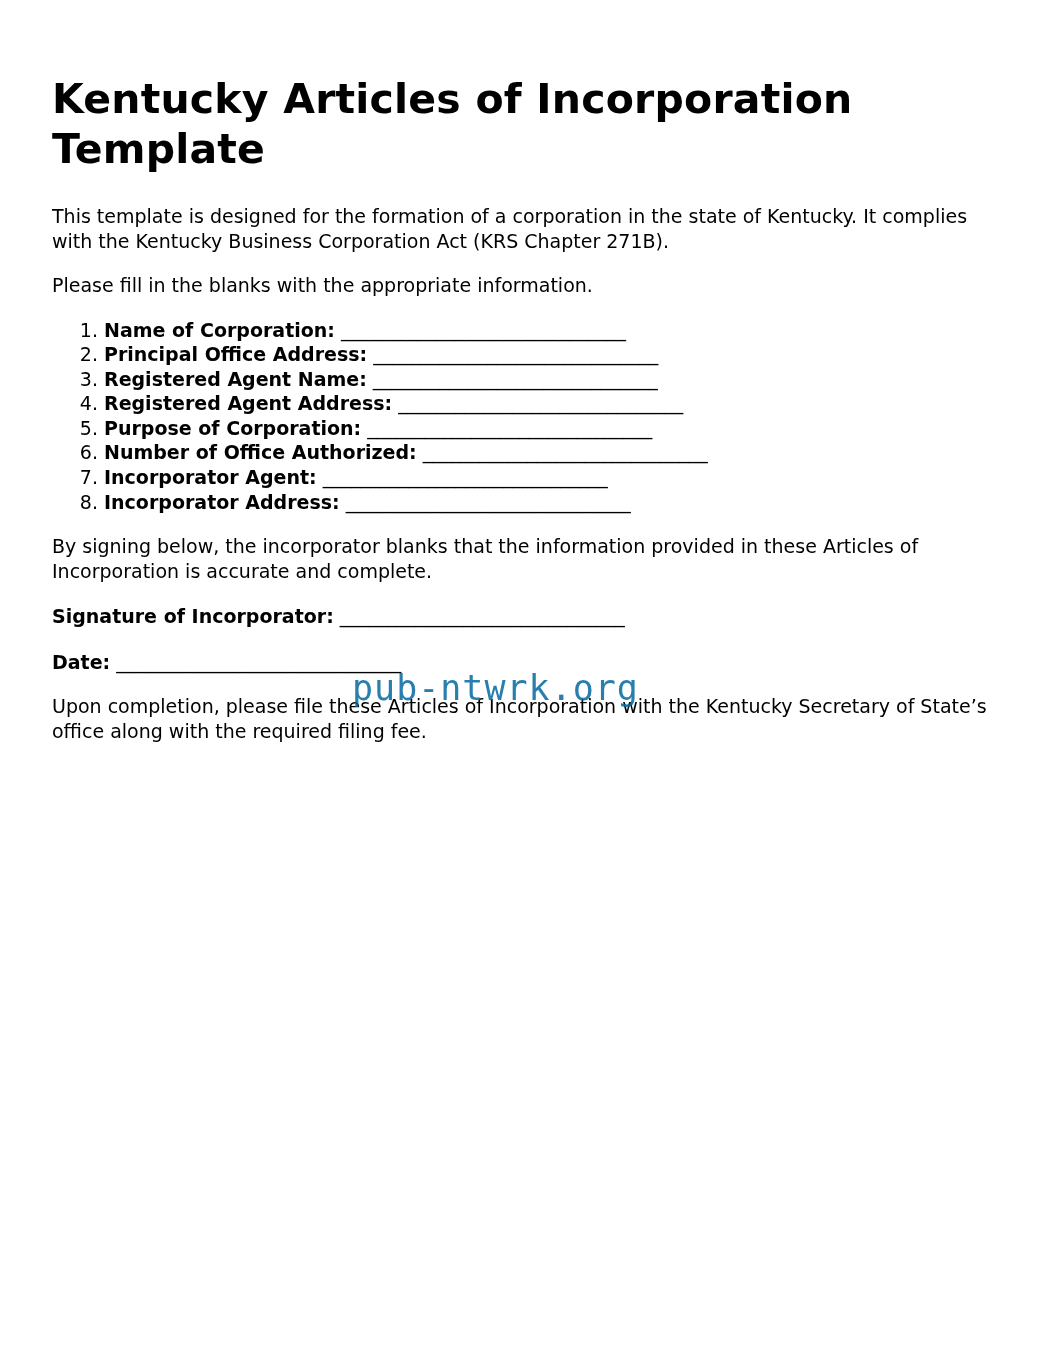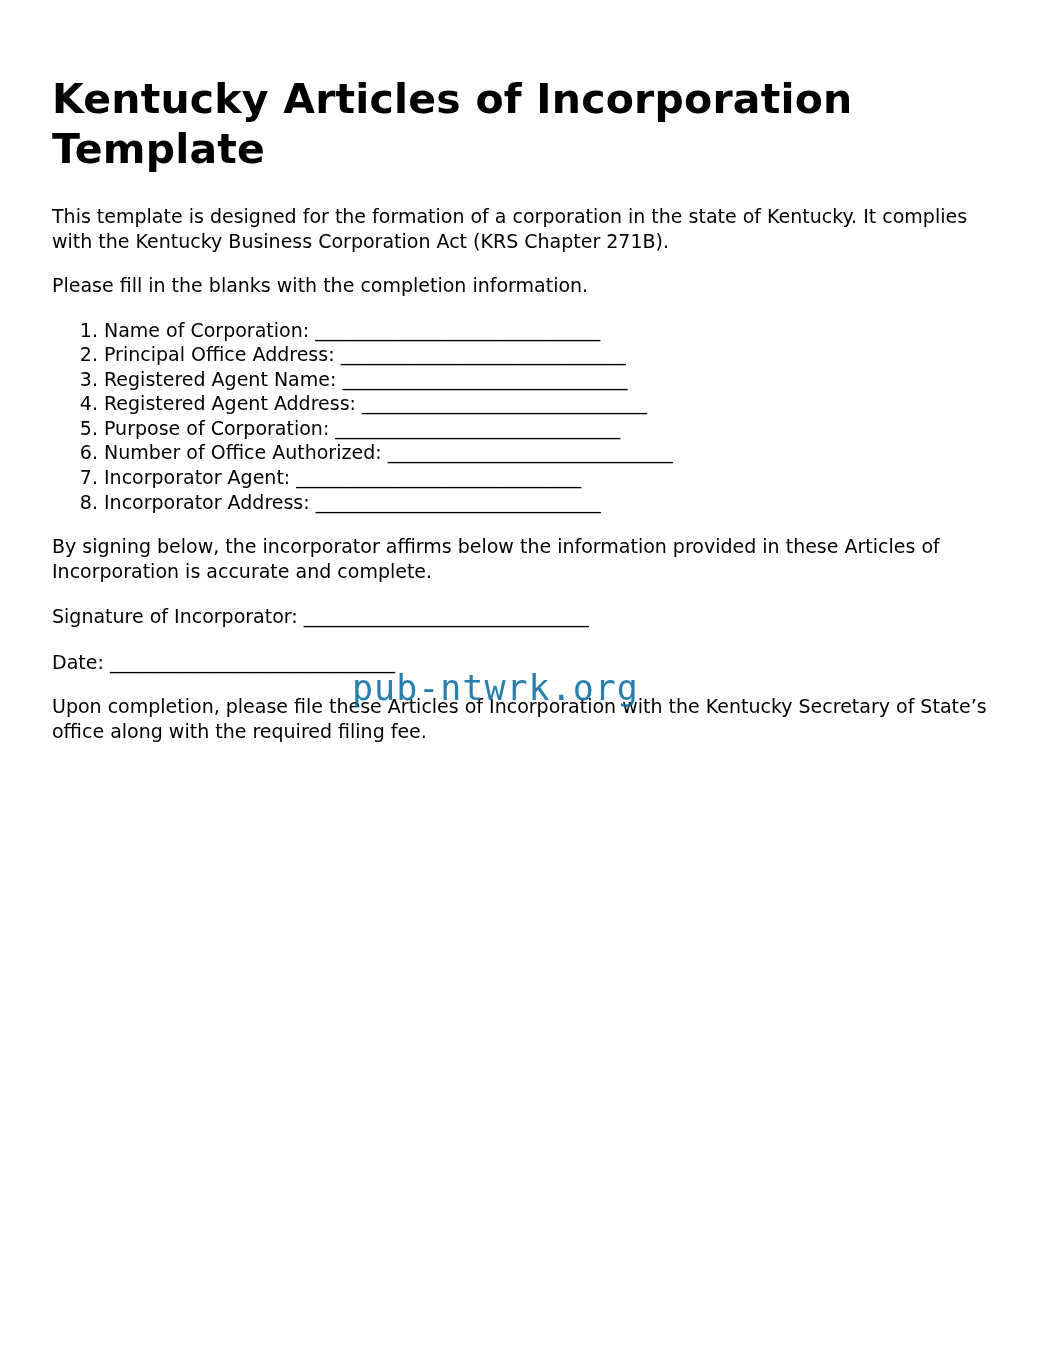--- a/index.html
+++ b/index.html
@@ -10,54 +10,54 @@
     .page { position: absolute; left: 52px; top: 74px; width: 945px; }
     h1 {
       margin: 0; font-size: 41px; line-height: 50px; font-weight: bold;
       letter-spacing: 0.2px;
     }
     p { margin: 0; font-size: 19px; line-height: 24.5px; }
     .intro { margin-top: 30px; }
     .instr { margin-top: 20px; }
     ol { margin: 20px 0 0 0; padding: 0 0 0 52px; font-size: 19px; line-height: 24.6px; }
     ol li { padding-left: 0; }
-    .lbl { font-weight: normal; }
+    .lbl { font-weight: bold; }
     .blank { font-weight: normal; }
     .affirm { margin-top: 20px; }
     .sig { margin-top: 21px; }
     .date { margin-top: 21px; }
     .upon { margin-top: 20px; }
     .watermark {
       position: absolute; left: 352px; top: 668px;
       font-family: "DejaVu Sans Mono", monospace; font-size: 35px; line-height: 40px;
       color: #0369a1; letter-spacing: 1px; opacity: 0.85;
       pointer-events: none;
     }
   </style>
 </head>
 <body>
 
 <div class="page">
   <h1>Kentucky Articles of Incorporation Template</h1>
 
   <p class="intro">This template is designed for the formation of a corporation in the state of Kentucky. It complies with the Kentucky Business Corporation Act (KRS Chapter 271B).</p>
-  <p class="instr">Please fill in the blanks with the completion information.</p>
+  <p class="instr">Please fill in the blanks with the appropriate information.</p>
 
   <ol>
     <li><span class="lbl">Name of Corporation:</span> <span class="blank">______________________________</span></li>
     <li><span class="lbl">Principal Office Address:</span> <span class="blank">______________________________</span></li>
     <li><span class="lbl">Registered Agent Name:</span> <span class="blank">______________________________</span></li>
     <li><span class="lbl">Registered Agent Address:</span> <span class="blank">______________________________</span></li>
     <li><span class="lbl">Purpose of Corporation:</span> <span class="blank">______________________________</span></li>
     <li><span class="lbl">Number of Office Authorized:</span> <span class="blank">______________________________</span></li>
     <li><span class="lbl">Incorporator Agent:</span> <span class="blank">______________________________</span></li>
     <li><span class="lbl">Incorporator Address:</span> <span class="blank">______________________________</span></li>
   </ol>
 
-  <p class="affirm">By signing below, the incorporator affirms below the information provided in these Articles of Incorporation is accurate and complete.</p>
+  <p class="affirm">By signing below, the incorporator blanks that the information provided in these Articles of Incorporation is accurate and complete.</p>
 
   <p class="sig"><span class="lbl">Signature of Incorporator:</span> <span class="blank">______________________________</span></p>
 
   <p class="date"><span class="lbl">Date:</span> <span class="blank">______________________________</span></p>
 
   <p class="upon">Upon completion, please file these Articles of Incorporation with the Kentucky Secretary of State’s office along with the required filing fee.</p>
 </div>
 
 <div class="watermark">pub-ntwrk.org</div>
 

